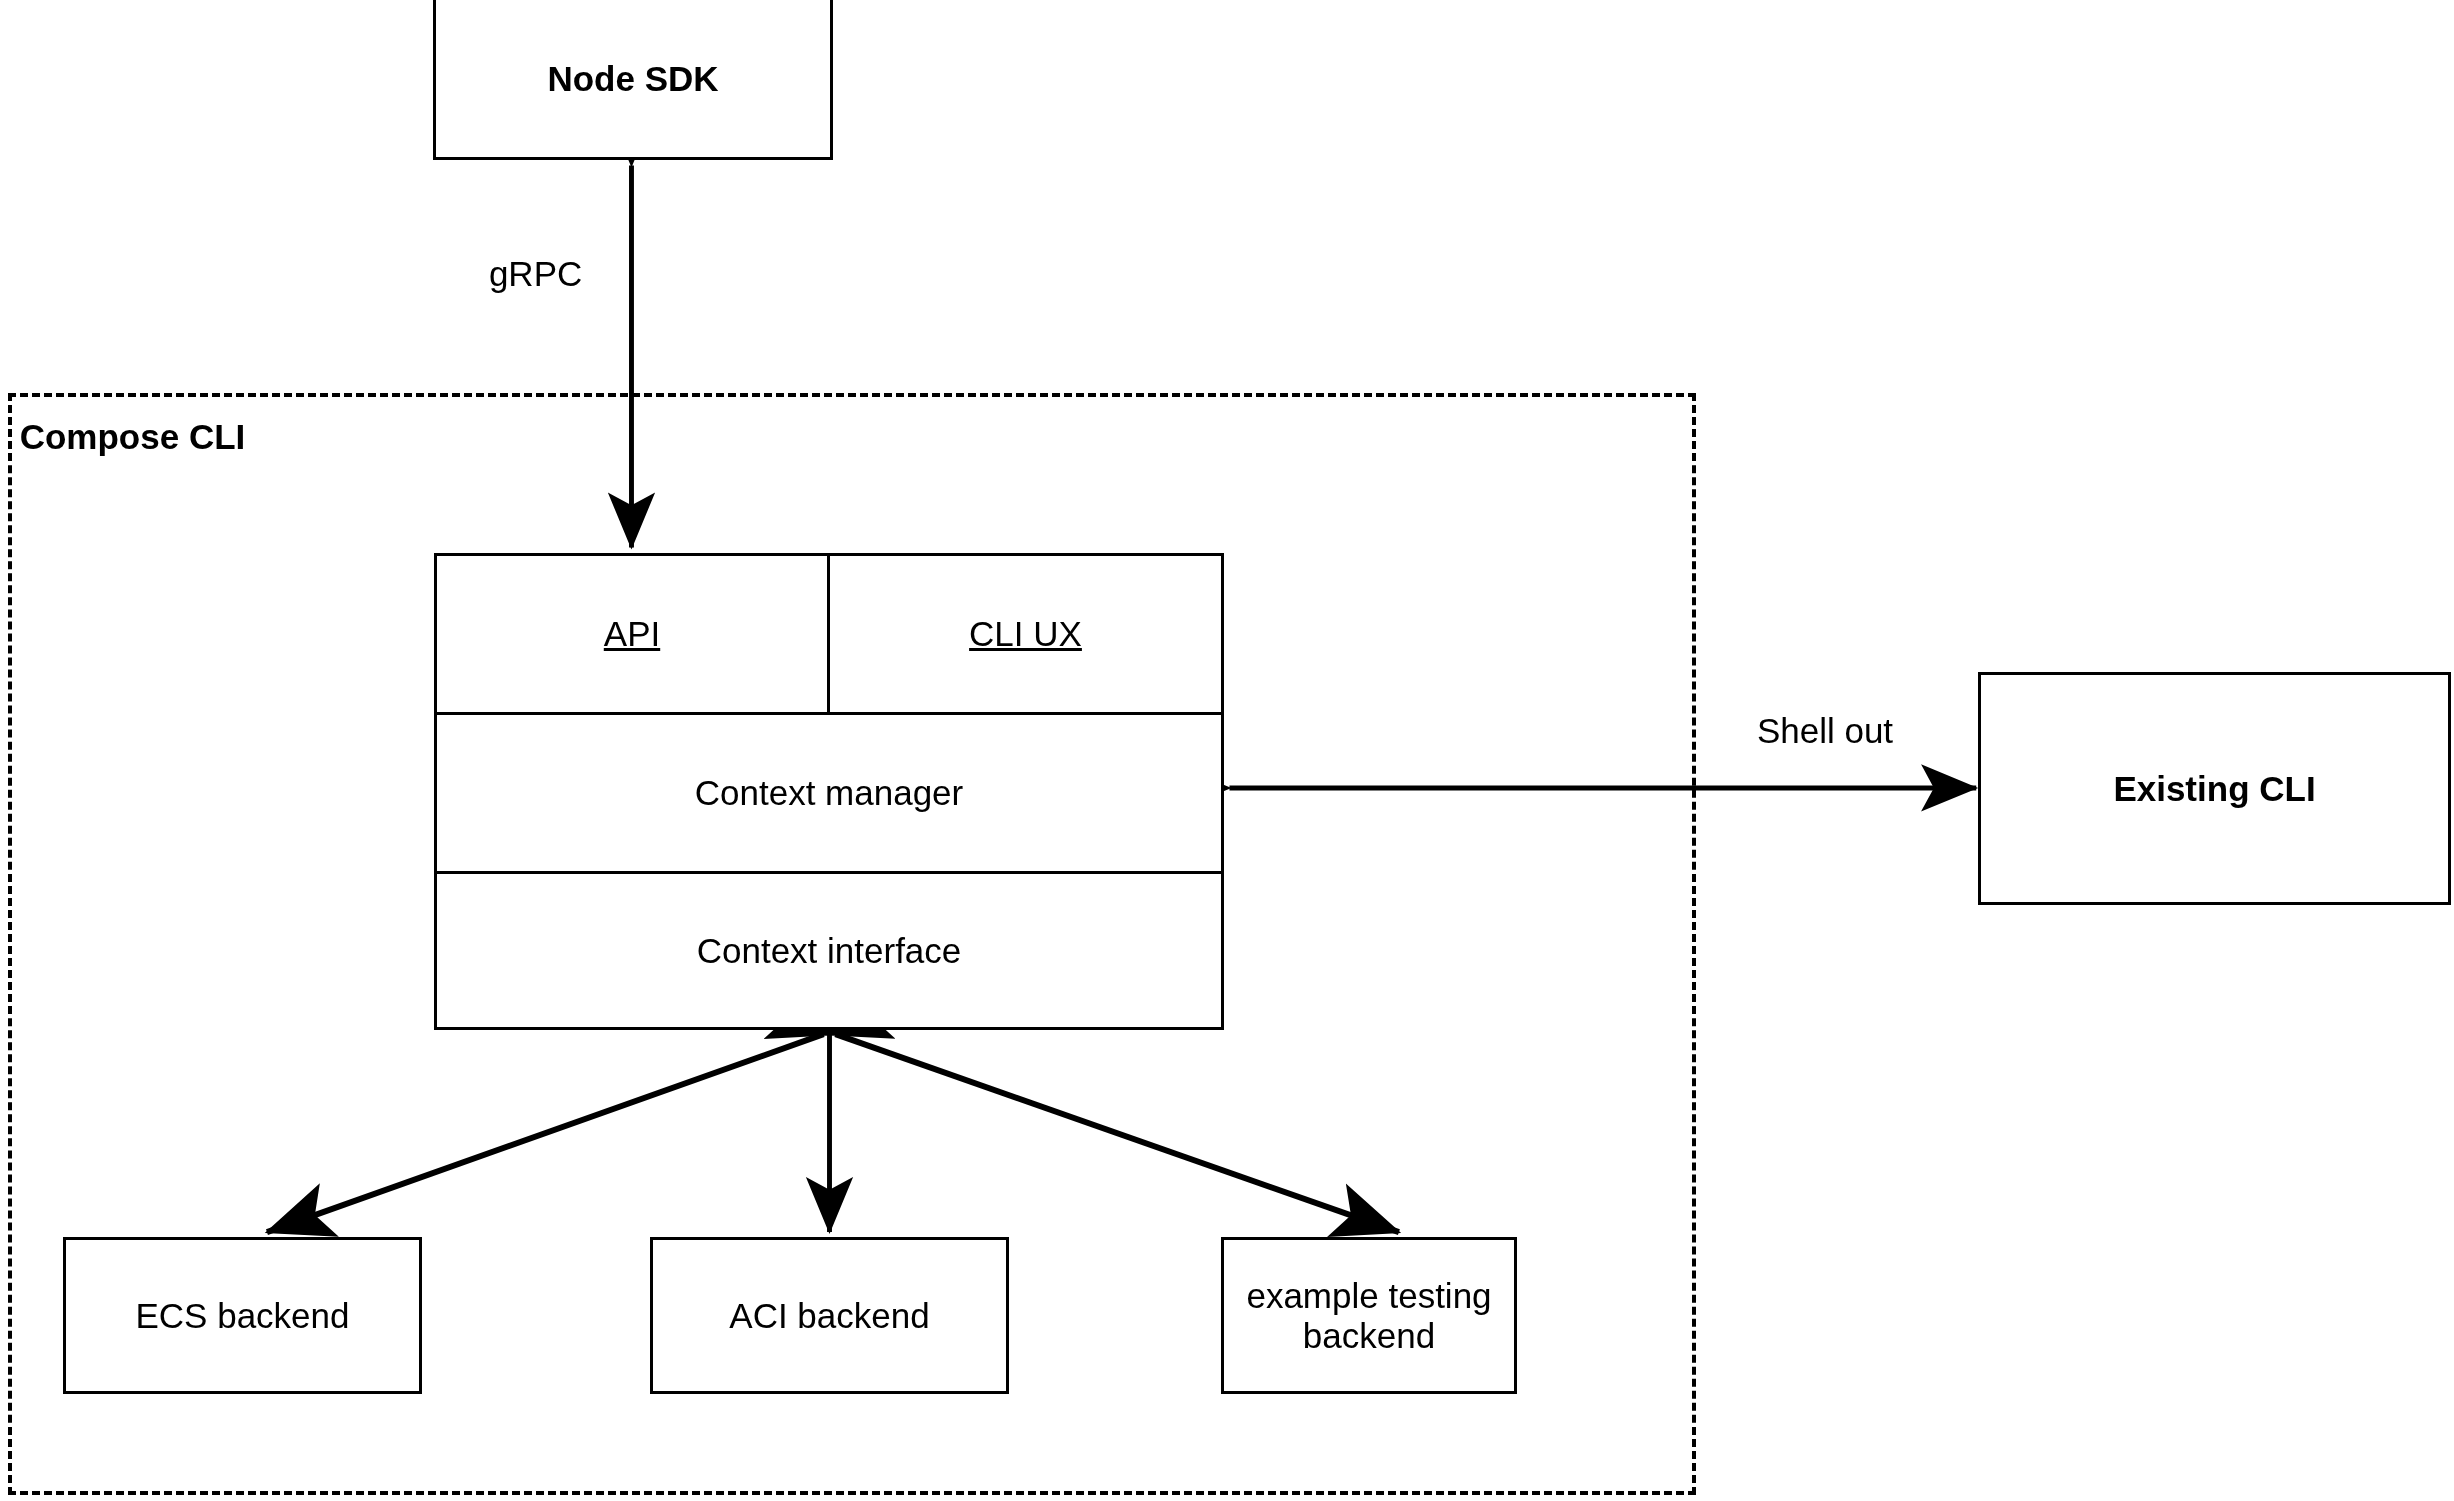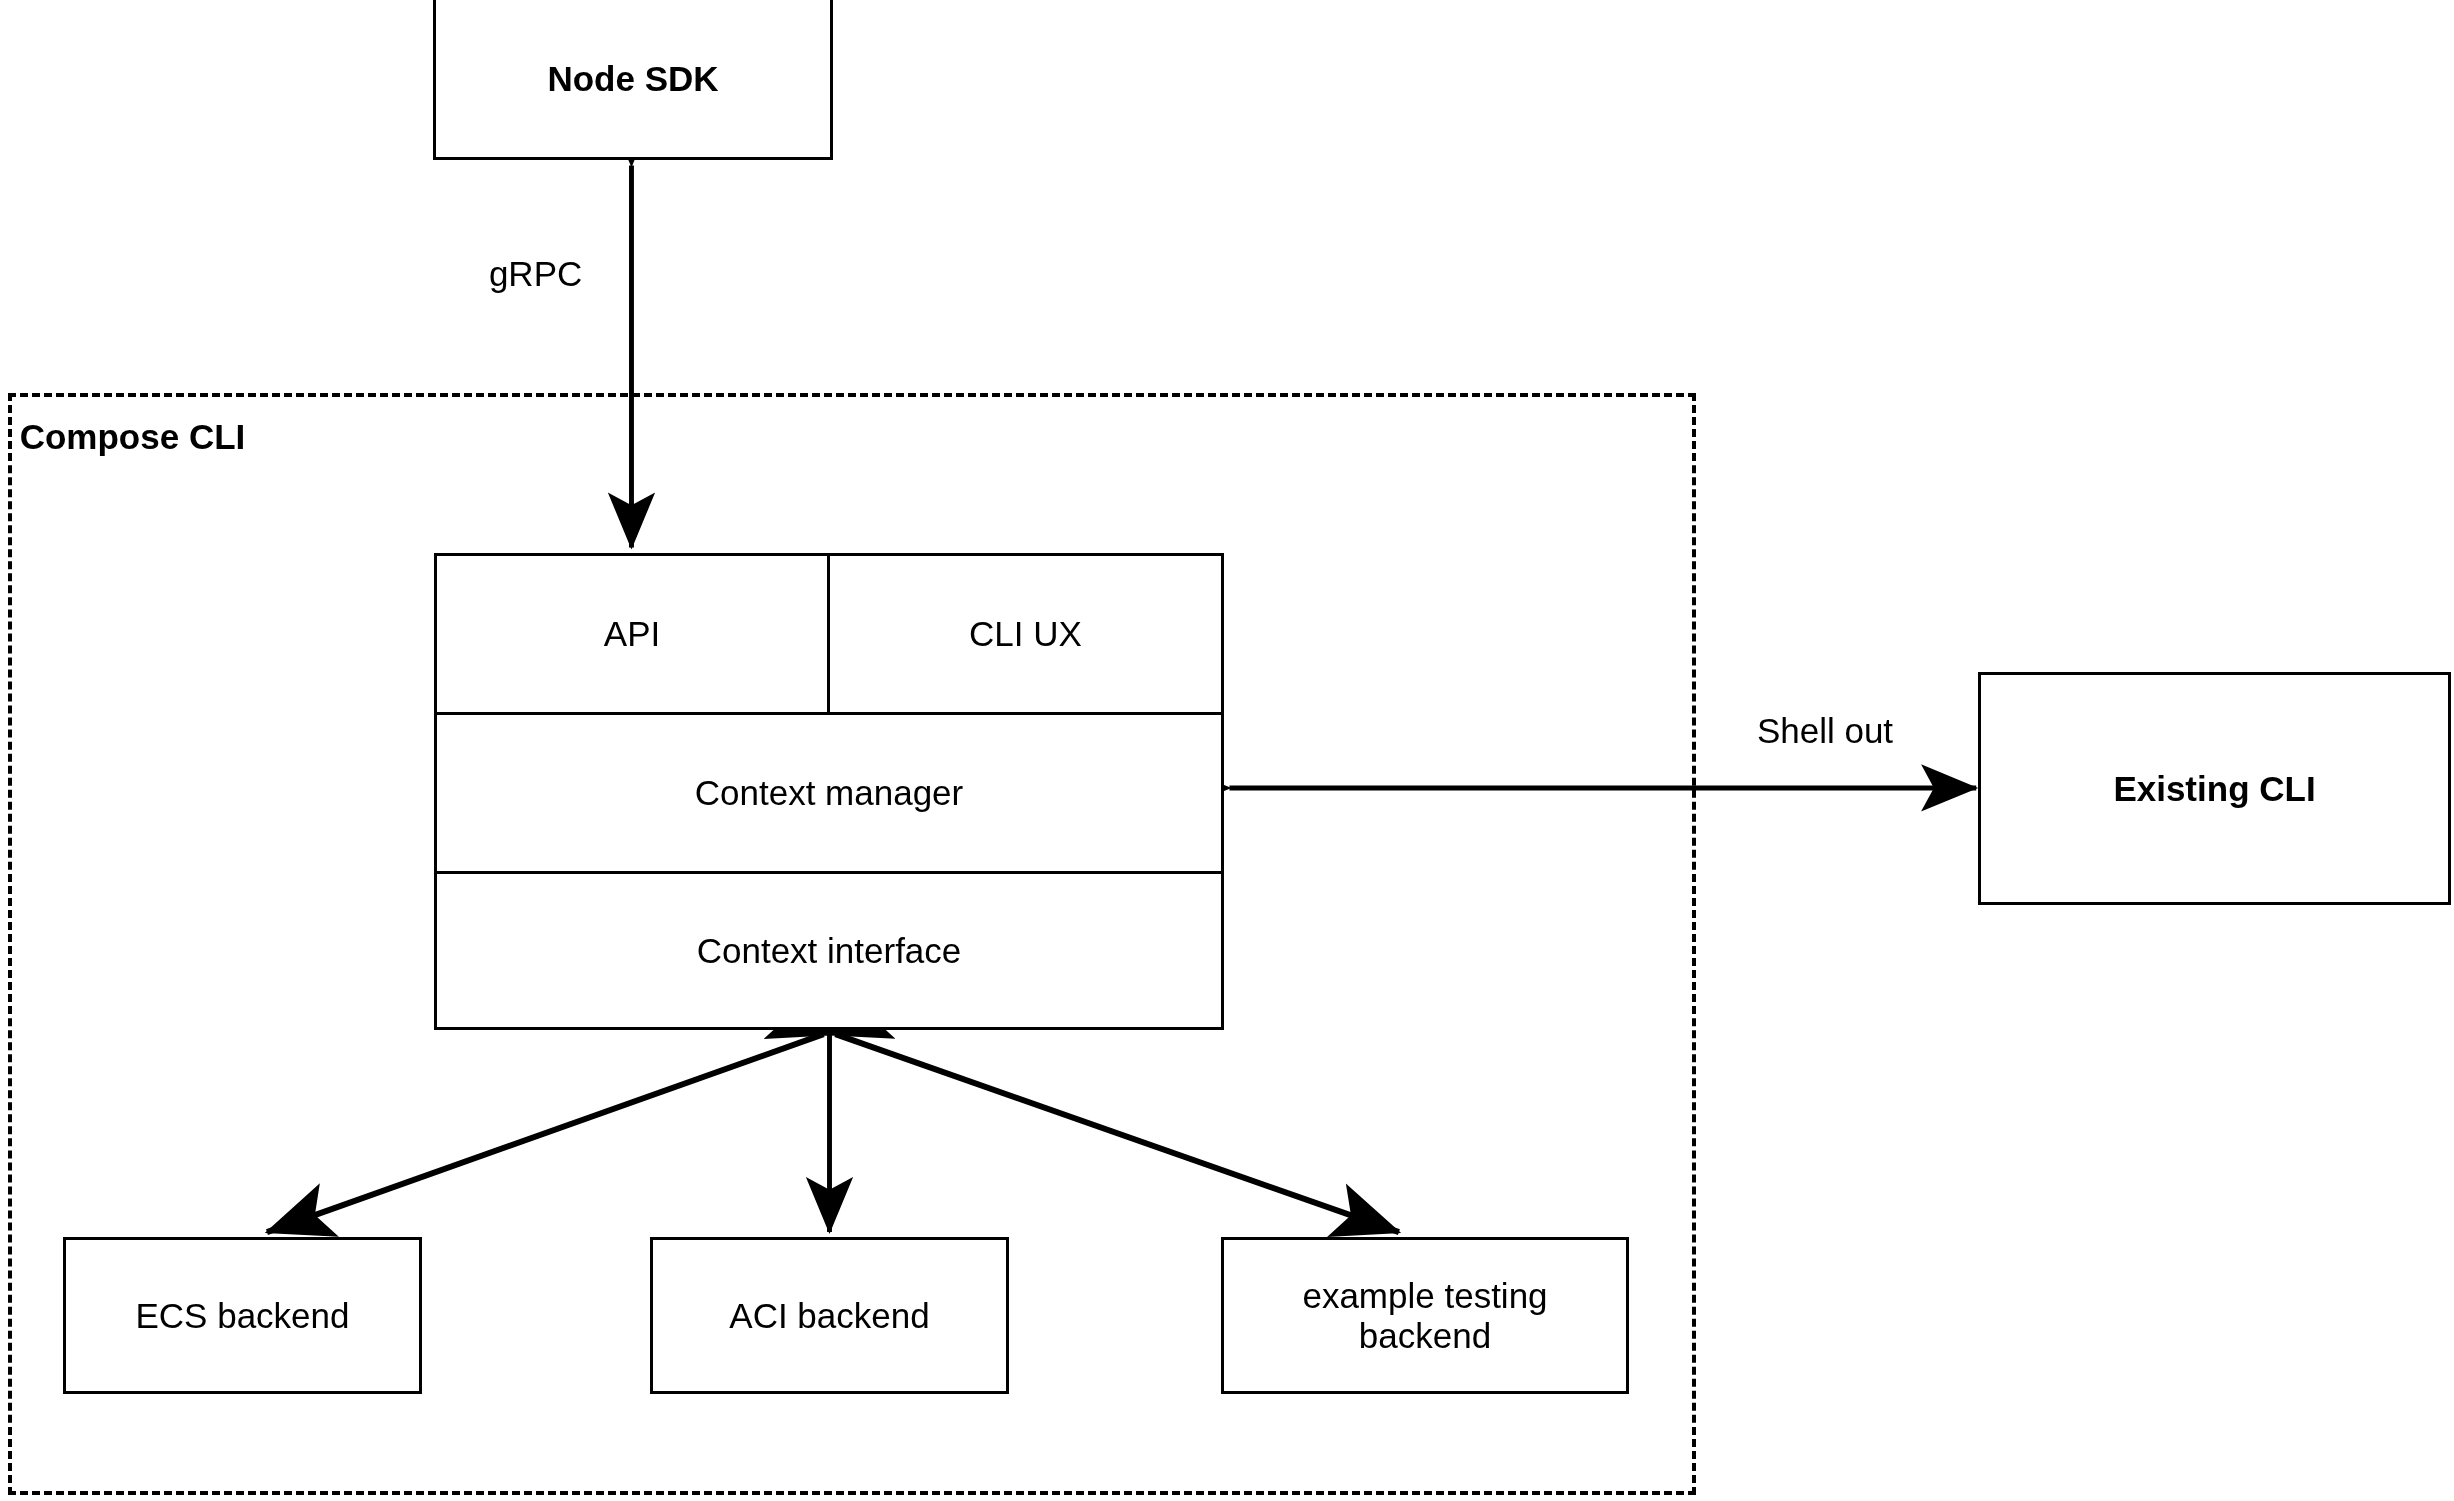--- a/index.html
+++ b/index.html
@@ -128,21 +128,21 @@
 
   <div class="node" style="left:433px; top:-3.9px; width:400px; height:164px;">
     <span class="node-label bold fs-46">Node SDK</span>
   </div>
 
   <div class="node" style="left:1978px; top:672px; width:473px; height:233px;">
     <span class="node-label bold fs-46">Existing CLI</span>
   </div>
 
   <div class="stack" style="left:434px; top:553px; width:790px; height:477px;">
-    <div class="stack-row" style="height:156px;">
+    <div class="stack-row" style="height:156px;text-decoration:underline;">
       <div class="stack-cell" style="width:390px;">
         <span class="node-label fs-46">API</span>
       </div>
       <div class="stack-cell" style="flex:1;">
         <span class="node-label fs-46">CLI UX</span>
       </div>
     </div>
     <div class="stack-row" style="height:159px;">
       <div class="stack-cell" style="flex:1;border-radius:16px;">
         <span class="node-label fs-46">Context manager</span>
@@ -156,21 +156,21 @@
   </div>
 
   <div class="node" style="left:63px; top:1237px; width:359px; height:157px;">
     <span class="node-label fs-46">ECS backend</span>
   </div>
 
   <div class="node" style="left:650px; top:1237px; width:359px; height:157px;">
     <span class="node-label fs-46">ACI backend</span>
   </div>
 
-  <div class="node" style="left:1221px; top:1237px; width:408px; height:157px;">
+  <div class="node" style="left:1221px; top:1237px; width:296px; height:157px;">
     <span class="node-label fs-46">
       <span>example testing</span><br>
       <span>backend</span>
     </span>
   </div>
 
   <div class="edge-label fs-46" style="left:483px; top:254px;">gRPC</div>
 
 
   <div class="edge-label fs-46" style="left:1751px; top:711px;">Shell out</div>

